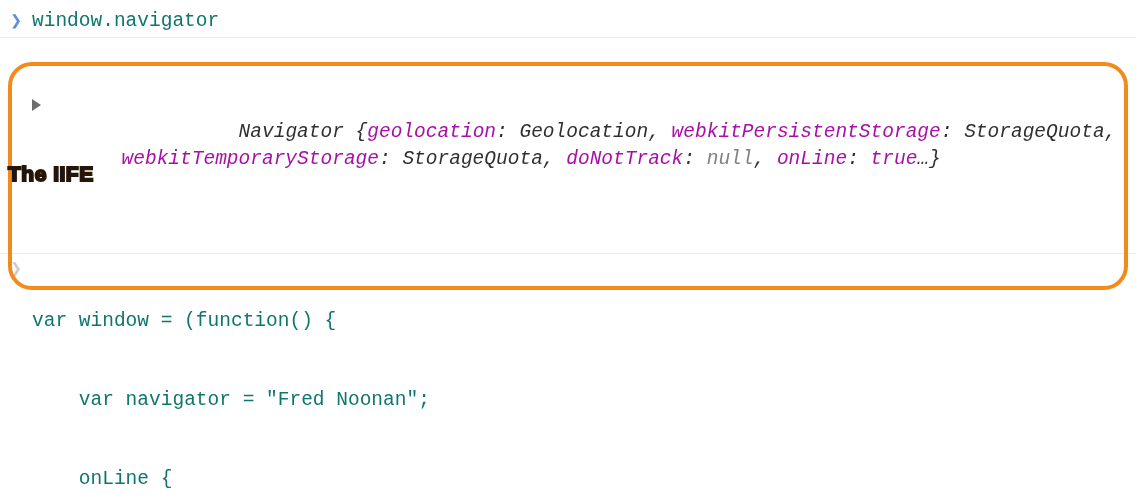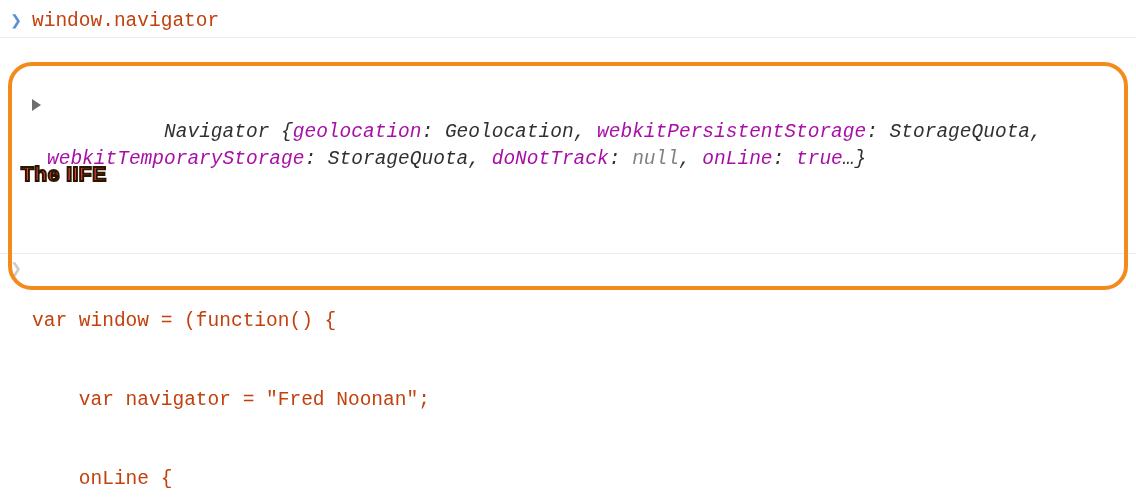--- a/index.html
+++ b/index.html
@@ -27,27 +27,27 @@
     text-align: center;
     color: #5b8fd6;
     padding-top: 1px;
     user-select: none;
   }
   .gutter.out { color: #bdbdbd; }
   .body { flex: 1 1 auto; white-space: pre-wrap; word-break: break-word; }
 
   
   .kw   { color: #a80fa8; }
-  .inp  { color: #c2410c; } 
+  .inp  { color: #0f766e; } 
   .type { color: #303030; } 
   .punc { color: #303030; }
   .null { color: #818181; font-style: italic; }
   .ital { font-style: italic; } 
 
-  .result-row { display:flex; align-items:flex-start; }
+  .result-row { display:flex; align-items:flex-start;justify-content:space-between; }
   .expander {
     display:inline-block;
     width:0; height:0;
     border-left:9px solid #6e6e6e;
     border-top:6px solid transparent;
     border-bottom:6px solid transparent;
     margin: 6px 6px 0 0;
     flex:0 0 auto;
   }
 
@@ -57,26 +57,26 @@
     pointer-events: none;
     border: 4px solid #f28b1c;
     border-radius: 24px;
     left: 8px;
     right: 8px;
     top: 62px;
     height: 228px;
   }
   .hl-label {
     position: absolute;
-    left: 21px;
+    left: 8px;
     top: 160px;
     font-family: -apple-system, "Segoe UI", Arial, sans-serif;
     font-weight: 800;
     font-size: 21px;
-    color: #ef4444;
+    color: #0f172a;
     -webkit-text-stroke: 2px #2a1600;
     text-shadow: 0 1px 0 #fff;
     pointer-events: none;
     letter-spacing: 0.5px;
   }
 </style>
 </head>
 <body>
 
 <div class="console">

